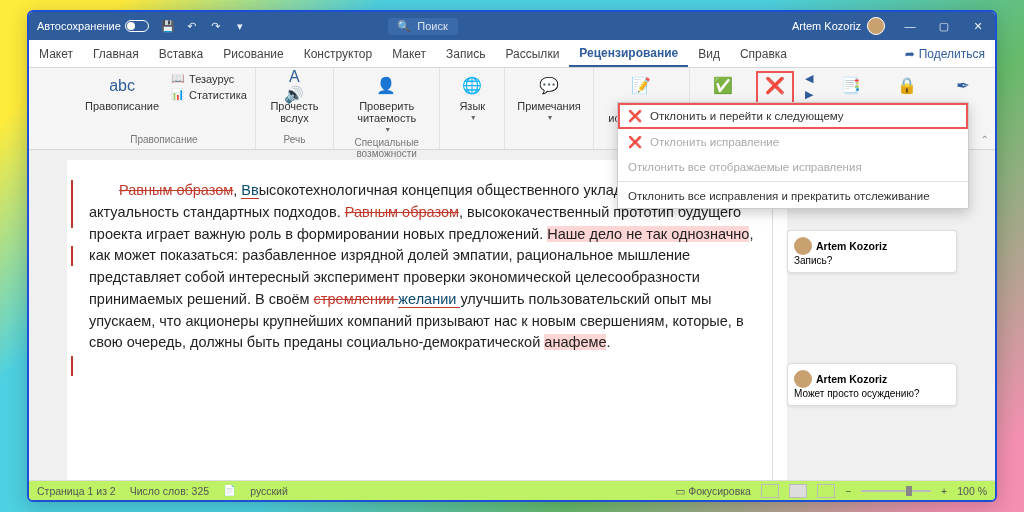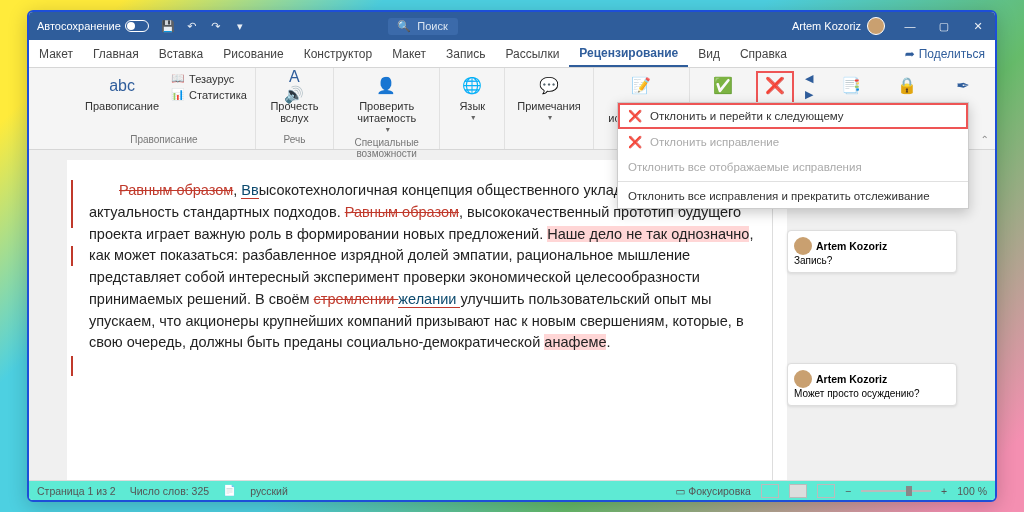--- a/index.html
+++ b/index.html
@@ -46,21 +46,21 @@
   .docarea{height:calc(100% - 28px - 28px - 82px - 20px); overflow:hidden; background:#f0f0f0; display:flex; justify-content:center;}
   .page{ width:720px; background:#fff; margin-top:10px; padding:20px 30px 20px 22px; font-family:'Times New Roman',serif; font-size:14.5px; line-height:1.5; color:#222; position:relative;}
   .trackbar{position:absolute;left:4px;width:2px;background:#c0392b;}
   .strike{text-decoration:line-through;color:#c0392b;}
   .ins-u{color:#0c4a6e; border-bottom:1px solid #c0392b;}
   .hl{background:#ffd6d6;}
   .cmt{background:#fff;border:1px solid #ddd;border-radius:4px;padding:6px;font-family:"Segoe UI";font-size:10px;margin-bottom:90px;box-shadow:0 1px 3px rgba(0,0,0,.1);}
   .cmt .who{font-weight:600;font-size:10.5px;display:flex;align-items:center;gap:4px;}
   .cav{width:18px;height:18px;border-radius:50%;background:#c9a070;}
   
-  .status{position:absolute;bottom:0;left:0;right:0;height:20px;background:#5eead4;border-top:1px solid #ddd;display:flex;align-items:center;font-size:10.5px;color:#555;padding:0 8px;gap:14px;}
+  .status{position:absolute;bottom:0;left:0;right:0;height:20px;background:#bef264;border-top:1px solid #ddd;display:flex;align-items:center;font-size:10.5px;color:#555;padding:0 8px;gap:14px;}
   .status .right{margin-left:auto;display:flex;align-items:center;gap:10px;}
   .zslider{width:70px;height:2px;background:#bbb;position:relative;}
   .zslider::after{content:"";position:absolute;width:6px;height:10px;background:#888;top:-4px;left:45px;}
   .viewbtn{width:18px;height:14px;border:1px solid #bbb;}
   .collapse{position:absolute;right:6px;bottom:4px;font-size:10px;color:#888;}
 </style>
 </head>
 <body>
 
 <div class="window">

